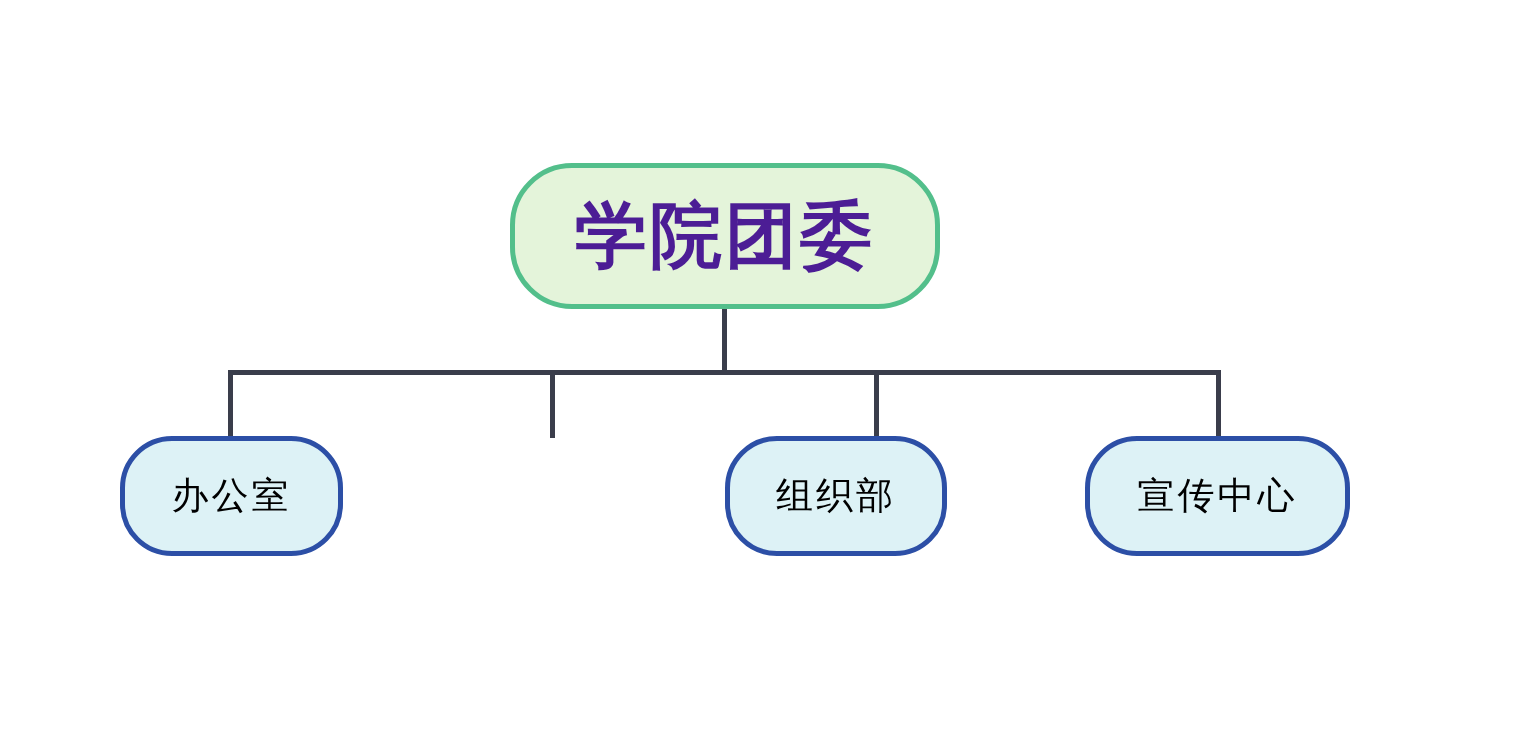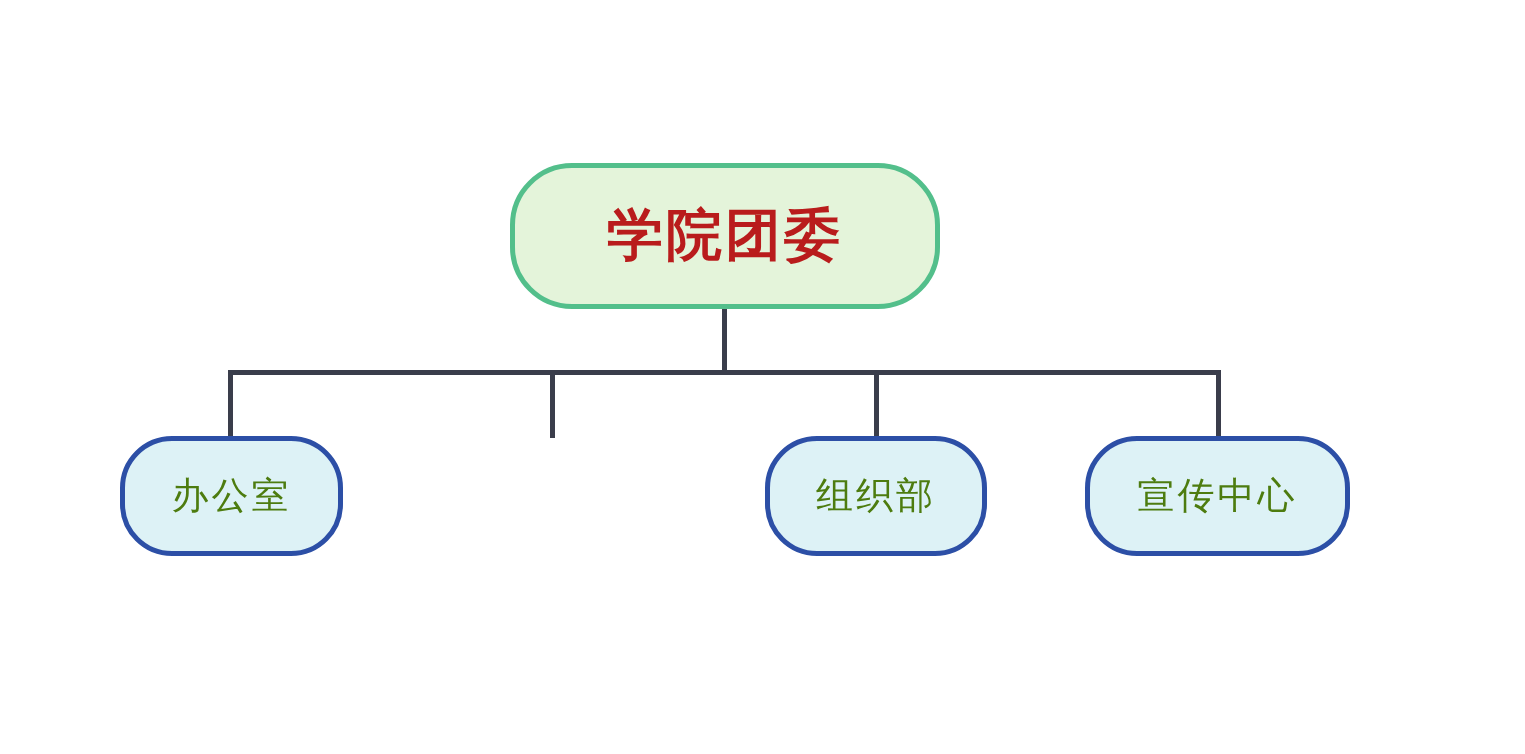--- a/index.html
+++ b/index.html
@@ -29,43 +29,43 @@
     top: 163px;
     width: 430px;
     height: 146px;
     background: #e4f4da;
     border: 5px solid #53bf8b;
     border-radius: 62px;
   }
   .node-root .label {
     font-family: "Liberation Serif", serif;
     font-weight: bold;
-    font-size: 56px;
+    font-size: 72px;
     letter-spacing: 3px;
-    color: #b91c1c;
+    color: #4c1d95;
     white-space: nowrap;
   }
   .node-child {
     top: 436px;
     height: 120px;
     background: #ddf2f6;
     border: 5px solid #2c4fa6;
     border-radius: 52px;
   }
   .node-child .label {
     font-family: "Liberation Sans", sans-serif;
     font-weight: 400;
     font-size: 37px;
     letter-spacing: 3px;
-    color: #4d7c0f;
+    color: #000000;
     white-space: nowrap;
   }
   .node-child-1 { left: 120px;  width: 223px; }
   .node-child-2 { left: 440px;  width: 225px; }
-  .node-child-3 { left: 765px;  width: 222px; }
+  .node-child-3 { left: 725px;  width: 222px; }
   .node-child-4 { left: 1085px; width: 265px; }
 
   .connector {
     position: absolute;
     background: #3a3d4b;
     z-index: 1;
   }
   .conn-root-stem { left: 722px; top: 307px; width: 5px;  height: 65px; }
   .conn-rail      { left: 228px; top: 370px; width: 993px; height: 5px; }
   .conn-drop      { top: 370px;  width: 5px; height: 68px; }

